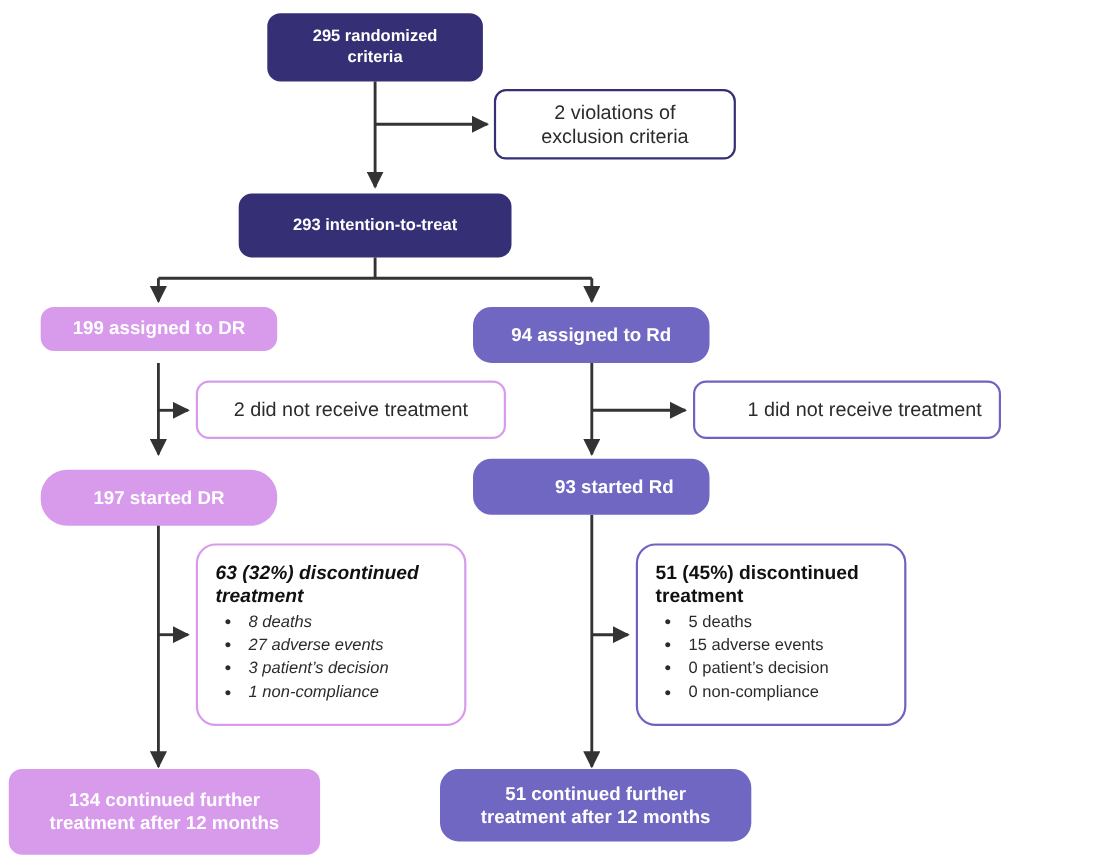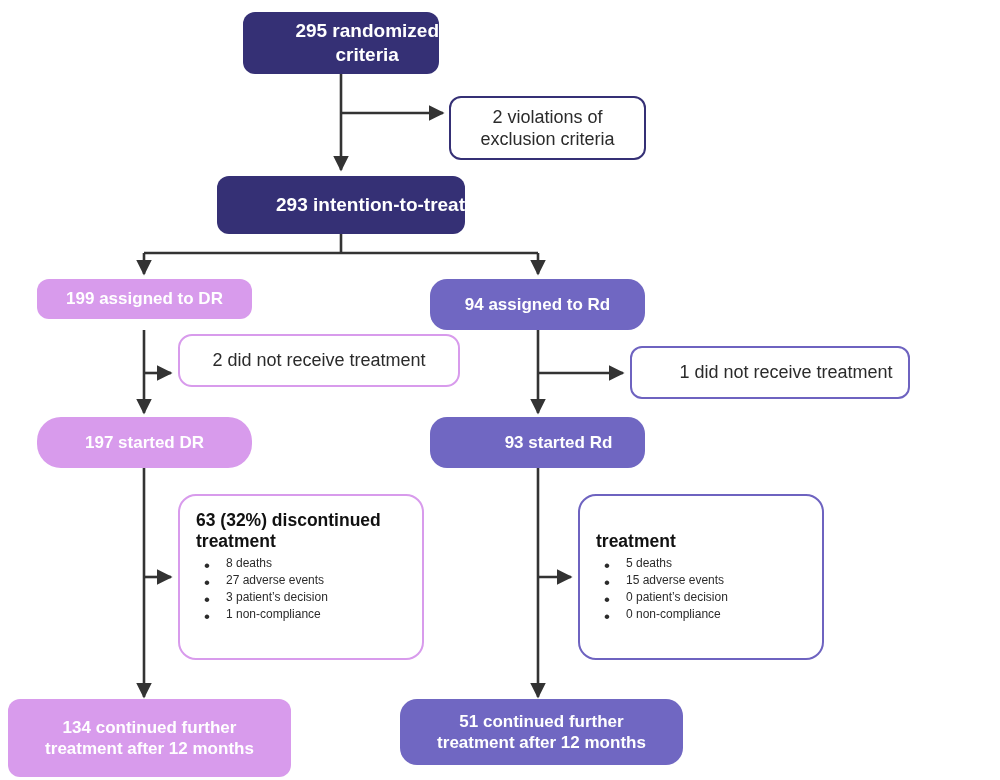--- a/index.html
+++ b/index.html
@@ -49,21 +49,21 @@
   .node-outline {
     background: #ffffff;
     border: 2px solid;
     color: #2b2b2b;
     font-weight: normal;
   }
   .border-navy   { border-color: #353075; }
   .border-lilac  { border-color: #D89BEC; }
   .border-violet { border-color: #6E63C0; }
 
-  .node-title-big   { font-size: 19px; justify-content: flex-end; }
+  .node-title-big   { font-size: 15px; }
   .node-title-med   { font-size: 17px; }
   .node-plain       { font-size: 18px; }
 
   .detail {
     display: block;
     text-align: left;
     padding: 14px 16px 12px 16px;
     align-items: flex-start;
     justify-content: flex-start;
   }
@@ -71,21 +71,21 @@
     font-weight: bold;
     font-size: 17.5px;
     color: #111111;
     line-height: 1.22;
     margin-bottom: 2px;
   }
   .detail-list {
     margin: 0;
     padding: 0;
     list-style: none;
-    font-size: 12px;
+    font-size: 15px;
     color: #2b2b2b;
     line-height: 1.42;
   }
   .detail-list li {
     position: relative;
     padding-left: 30px;
   }
   .detail-list li::before {
     content: "\2022";
     position: absolute;
@@ -130,74 +130,74 @@
     <path d="M 538 577 L 571 577" stroke="#333333" stroke-width="2.6" fill="none" marker-end="url(#arrow)"></path>
   </svg>
 
   <div class="node node-filled node-navy node-title-big" style="left:243px; top:12px; width:196px; height:62px;">
     <div>
       <span class="nowrap-line">295 randomized</span><br>
       <span class="nowrap-line">criteria</span>
     </div>
   </div>
 
-  <div class="node node-outline border-navy node-plain" style="left:449px; top:96px; width:197px; height:64px;">
+  <div class="node node-outline border-navy node-plain" style="left:449px; top:81px; width:220px; height:64px;border-radius:11px;">
     <div>
       <span class="nowrap-line">2 violations of</span><br>
       <span class="nowrap-line">exclusion criteria</span>
     </div>
   </div>
 
   <div class="node node-filled node-navy node-title-big" style="left:217px; top:176px; width:248px; height:58px;">
     <span>293 intention-to-treat</span>
   </div>
 
   <div class="node node-filled node-lilac node-title-med" style="left:37px; top:279px; width:215px; height:40px;">
     <span>199 assigned to DR</span>
   </div>
 
   <div class="node node-filled node-violet node-title-med" style="left:430px; top:279px; width:215px; height:51px;">
     <span>94 assigned to Rd</span>
   </div>
 
-  <div class="node node-outline border-lilac node-plain" style="left:178px; top:334px; width:282px; height:53px;border-radius:14px;">
+  <div class="node node-outline border-lilac node-plain" style="left:178px; top:346px; width:282px; height:53px;">
     <span>2 did not receive treatment</span>
   </div>
 
   <div class="node node-outline border-violet node-plain" style="left:630px; top:346px; width:280px; height:53px;padding-left:32px;">
     <span>1 did not receive treatment</span>
   </div>
 
-  <div class="node node-filled node-lilac node-title-med" style="left:37px; top:417px; width:215px; height:51px;border-radius:24px;">
+  <div class="node node-filled node-lilac node-title-med" style="left:37px; top:427px; width:215px; height:51px;border-radius:24px;">
     <span>197 started DR</span>
   </div>
 
   <div class="node node-filled node-violet node-title-med" style="left:430px; top:417px; width:215px; height:51px;padding-left:42px;">
     <span>93 started Rd</span>
   </div>
 
   <div class="node node-outline border-lilac detail" style="left:178px; top:494px; width:246px; height:166px; border-radius:18px;">
-    <div style="width:100%;">
+    <div style="width:100%;font-style:italic;">
       <div class="detail-head">
         <span>63 (32%) discontinued</span><br>
         <span>treatment</span>
       </div>
       <ul class="detail-list">
         <li>8 deaths</li>
         <li>27 adverse events</li>
         <li>3 patient’s decision</li>
         <li>1 non-compliance</li>
       </ul>
     </div>
   </div>
 
   <div class="node node-outline border-violet detail" style="left:578px; top:494px; width:246px; height:166px; border-radius:18px;">
     <div style="width:100%;">
       <div class="detail-head">
-        <br>
+        <span>51 (45%) discontinued</span><br>
         <span>treatment</span>
       </div>
       <ul class="detail-list">
         <li>5 deaths</li>
         <li>15 adverse events</li>
         <li>0 patient’s decision</li>
         <li>0 non-compliance</li>
       </ul>
     </div>
   </div>

